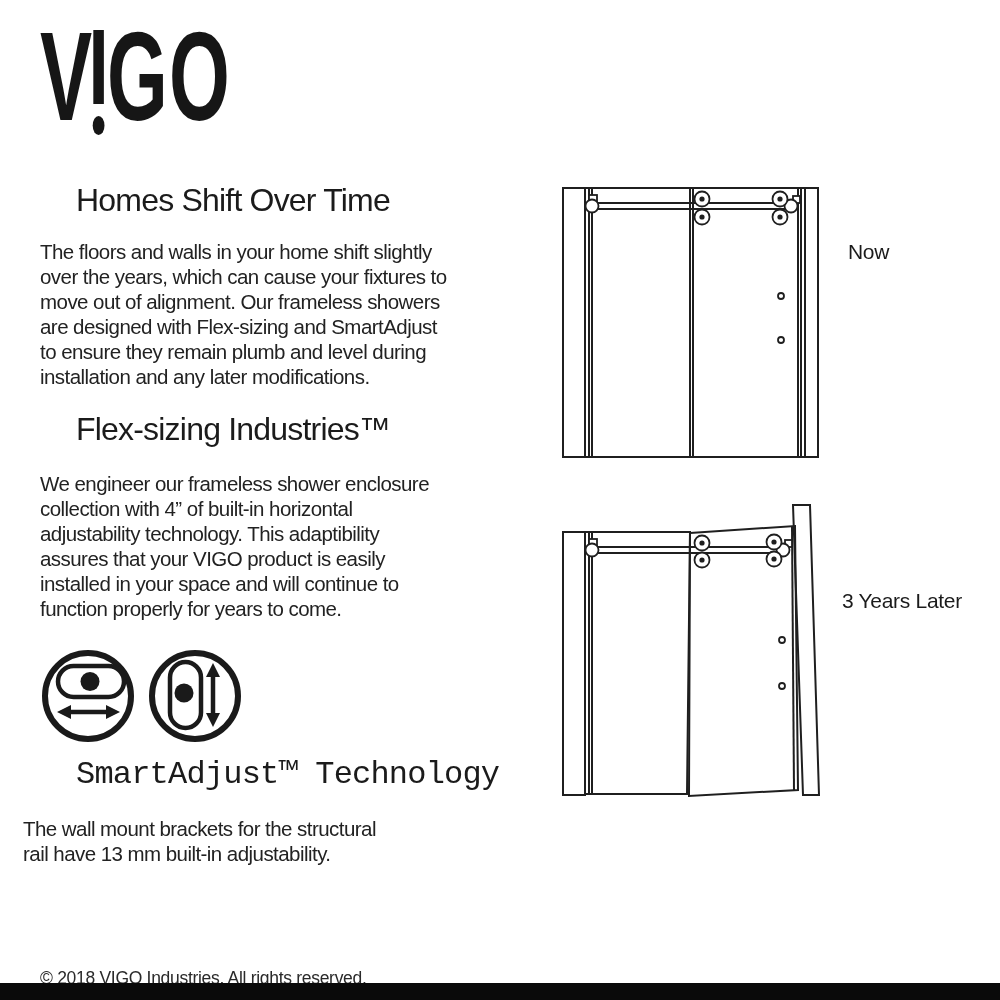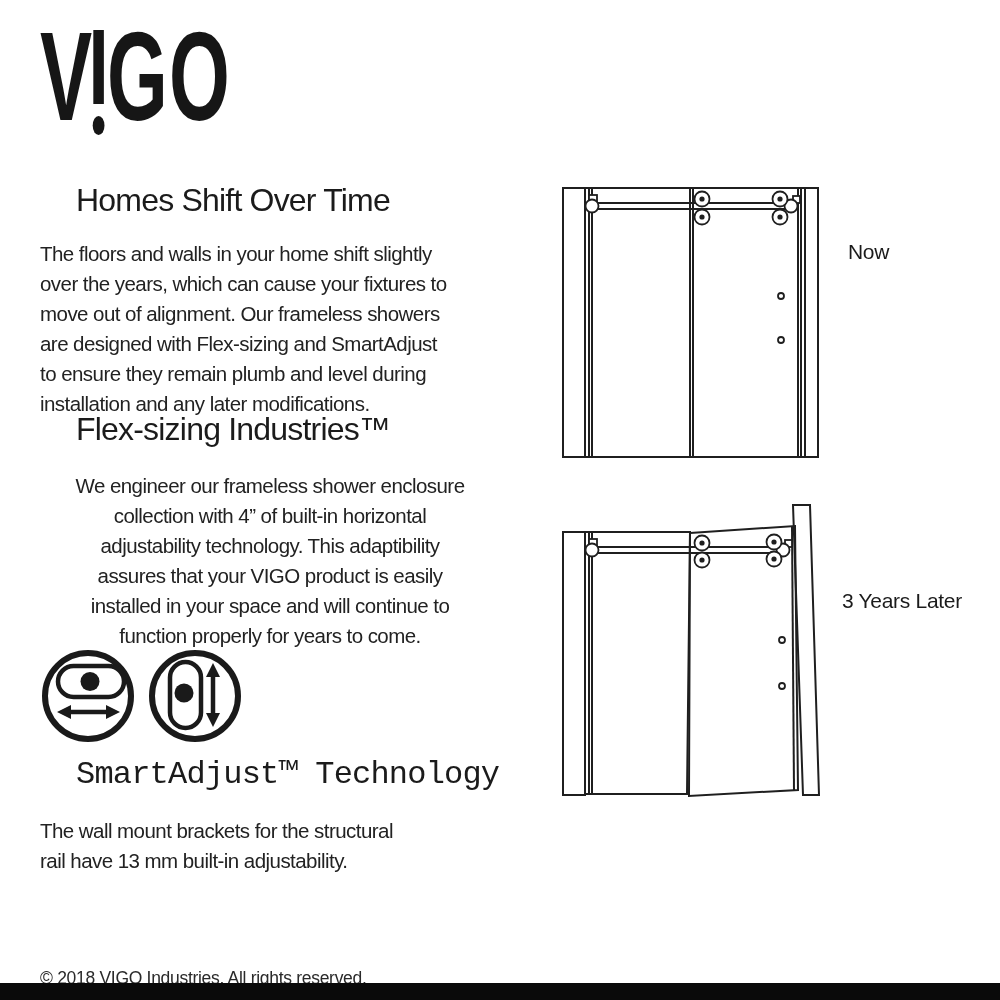--- a/index.html
+++ b/index.html
@@ -57,21 +57,21 @@
 
   .heading {
     font-size: 32px;
     letter-spacing: -0.8px;
     color: #1b1b1b;
     white-space: nowrap;
     margin-left: 36px;
   }
   .body-text {
     font-size: 20.5px;
-    line-height: 30px;
+    line-height: 25px;
     letter-spacing: -0.55px;
     color: #222222;
     white-space: pre-line;
   }
   .copyright {
     font-size: 17.5px;
     letter-spacing: -0.3px;
     color: #2a2a2a;
   }
   .diagram-label {
@@ -104,21 +104,21 @@
 
 <div class="abs heading" style="left:40px; top:182px;">Homes Shift Over Time</div>
 <div class="abs body-text" style="left:40px; top:239px; width:450px;">The floors and walls in your home shift slightly
 over the years, which can cause your fixtures to
 move out of alignment. Our frameless showers
 are designed with Flex-sizing and SmartAdjust
 to ensure they remain plumb and level during
 installation and any later modifications.</div>
 
 <div class="abs heading" style="left:40px; top:411px;">Flex-sizing Industries™</div>
-<div class="abs body-text" style="left:40px; top:471px; width:460px;text-align:center;">We engineer our frameless shower enclosure
+<div class="abs body-text" style="left:40px; top:471px; width:460px;">We engineer our frameless shower enclosure
 collection with 4” of built-in horizontal
 adjustability technology. This adaptibility
 assures that your VIGO product is easily
 installed in your space and will continue to
 function properly for years to come.</div>
 
 <svg class="abs" style="left:41px; top:649px;" width="96" height="96" viewBox="0 0 96 96">
   <circle cx="47" cy="47" r="43" fill="none" stroke="#1a1a1a" stroke-width="6"></circle>
   <rect x="17" y="17" width="66" height="31" rx="15.5" fill="none" stroke="#1a1a1a" stroke-width="4.5"></rect>
   <circle cx="49" cy="32.5" r="9.5" fill="#1a1a1a"></circle>
@@ -129,21 +129,21 @@
 <svg class="abs" style="left:148px; top:649px;" width="96" height="96" viewBox="0 0 96 96">
   <circle cx="47" cy="47" r="43" fill="none" stroke="#1a1a1a" stroke-width="6"></circle>
   <rect x="22" y="13" width="31" height="66" rx="15.5" fill="none" stroke="#1a1a1a" stroke-width="4.5"></rect>
   <circle cx="36" cy="44" r="9.5" fill="#1a1a1a"></circle>
   <line x1="65" y1="24" x2="65" y2="68" stroke="#1a1a1a" stroke-width="4.5"></line>
   <polygon points="65,14 58,28 72,28" fill="#1a1a1a"></polygon>
   <polygon points="65,78 58,64 72,64" fill="#1a1a1a"></polygon>
 </svg>
 
 <div class="abs heading" style="left:40px; top:756px;font-family:Liberation Mono, monospace;">SmartAdjust™ Technology</div>
-<div class="abs body-text" style="left:40px; top:816px; width:450px;">The wall mount brackets for the structural
+<div class="abs body-text" style="left:23px; top:816px; width:450px;">The wall mount brackets for the structural
 rail have 13 mm built-in adjustability.</div>
 
 <div class="abs copyright" style="left:40px; top:924px;margin-top:44px;">© 2018 VIGO Industries, All rights reserved.</div>
 
 <svg class="abs" style="left:556px; top:181px;" width="268" height="280" viewBox="0 0 268 280">
   <g stroke="#1f1f1f" fill="none" stroke-width="2">
     <rect x="7" y="7" width="255" height="269"></rect>
     <line x1="29" y1="7" x2="29" y2="276"></line>
     <line x1="33" y1="7" x2="33" y2="276"></line>
     <line x1="36" y1="7" x2="36" y2="276"></line>

